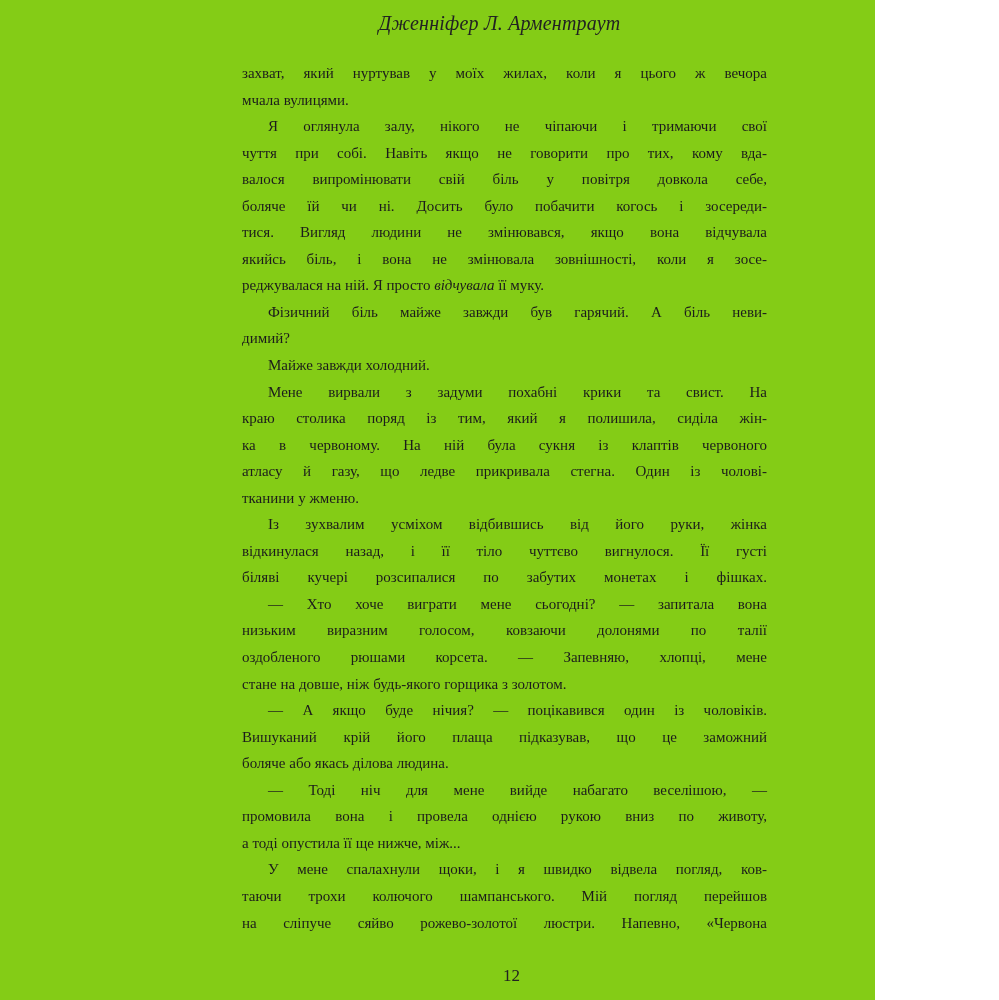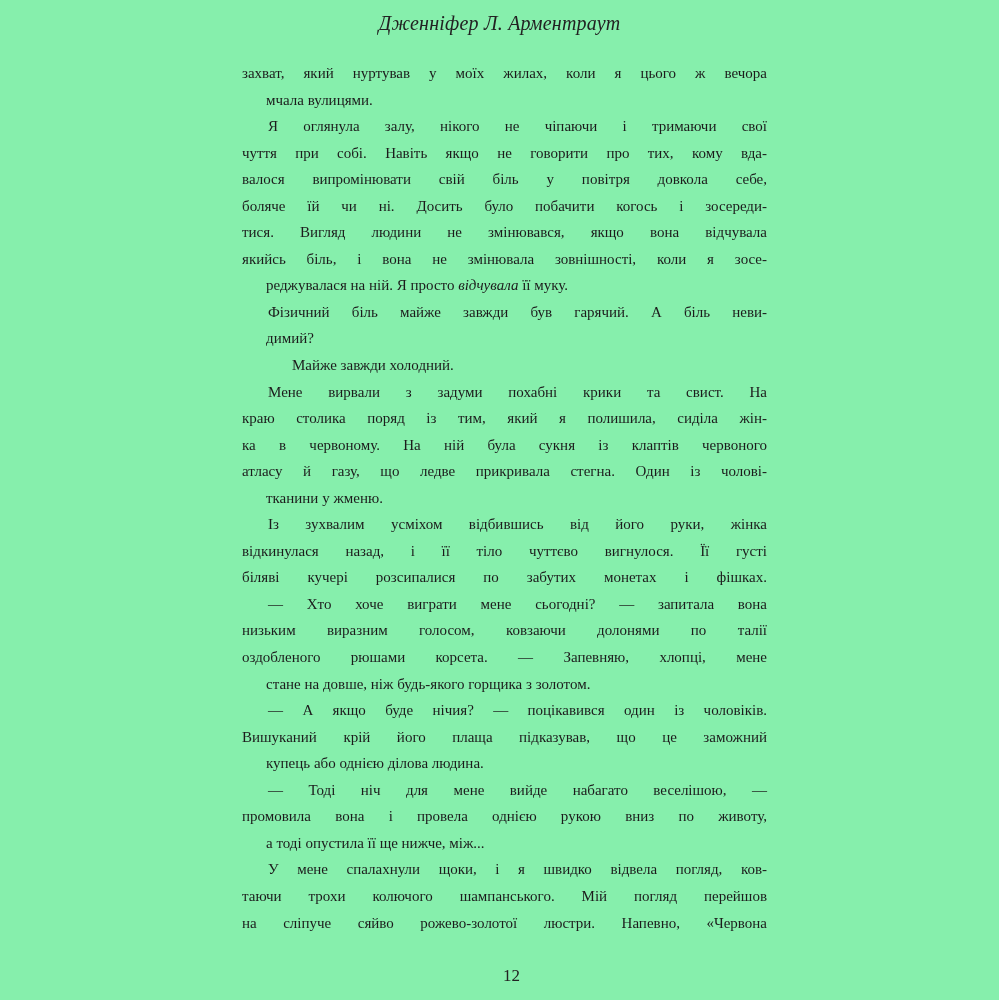--- a/index.html
+++ b/index.html
@@ -1,37 +1,37 @@
 <!DOCTYPE html>
 <html><head>
 <meta charset="utf-8">
 <style>
   html, body { margin: 0; padding: 0; background: #ffffff; }
   body { width: 999px; height: 1000px; position: relative; overflow: hidden; }
   .page {
-    position: absolute; left: 0; top: 0; width: 999px; height: 1000px;
-    background: #86efac; color: #1a1a1a;
+    position: absolute; left: 0; top: 0; width: 875px; height: 1000px;
+    background: #84cc16; color: #1a1a1a;
     font-family: "DejaVu Serif", "Liberation Serif", serif;
   }
   .running-head {
     position: absolute; top: 12px; left: 0; width: 999px; text-align: center;
     font-family: "Liberation Serif", "DejaVu Serif", serif;
     font-style: italic; font-size: 20px; color: #222;
     letter-spacing: 0.2px;
   }
   .body-text {
     position: absolute; left: 242px; top: 60px; width: 525px;
     font-family: Liberation Serif, serif;
     font-size: 15px; line-height: 26.55px; color: #1c1c1c;
   }
   .line {
     display: block; white-space: nowrap; height: 26.55px;
     text-align: justify; text-align-last: justify;
   }
-  .line.last { text-align-last: left; margin-left: 24px; }
+  .line.last { text-align-last: left; }
   .line.indent { padding-left: 26px; }
   .line span.em { font-style: italic; }
   .page-number {
     position: absolute; top: 966px; left: 0; width: 999px; text-align: center;
     font-family: "Liberation Serif", "DejaVu Serif", serif;
     font-size: 17px; color: #222; padding-left: 12px;
   }
 </style>
 </head>
 <body>
@@ -58,21 +58,21 @@
       <span class="line last">тканини у жменю.</span>
       <span class="line indent">Із зухвалим усміхом відбившись від його руки, жінка</span>
       <span class="line">відкинулася назад, і її тіло чуттєво вигнулося. Її густі</span>
       <span class="line">біляві кучері розсипалися по забутих монетах і фішках.</span>
       <span class="line indent">— Хто хоче виграти мене сьогодні? — запитала вона</span>
       <span class="line">низьким виразним голосом, ковзаючи долонями по талії</span>
       <span class="line">оздобленого рюшами корсета. — Запевняю, хлопці, мене</span>
       <span class="line last">стане на довше, ніж будь-якого горщика з золотом.</span>
       <span class="line indent">— А якщо буде нічия? — поцікавився один із чоловіків.</span>
       <span class="line">Вишуканий крій його плаща підказував, що це заможний</span>
-      <span class="line last">купець або однією ділова людина.</span>
+      <span class="line last">боляче або якась ділова людина.</span>
       <span class="line indent">— Тоді ніч для мене вийде набагато веселішою, —</span>
       <span class="line">промовила вона і провела однією рукою вниз по животу,</span>
       <span class="line last">а тоді опустила її ще нижче, між...</span>
       <span class="line indent">У мене спалахнули щоки, і я швидко відвела погляд, ков-</span>
       <span class="line">таючи трохи колючого шампанського. Мій погляд перейшов</span>
       <span class="line">на сліпуче сяйво рожево-золотої люстри. Напевно, «Червона</span>
     </div>
   <div class="page-number">12</div>
 </div>
 

